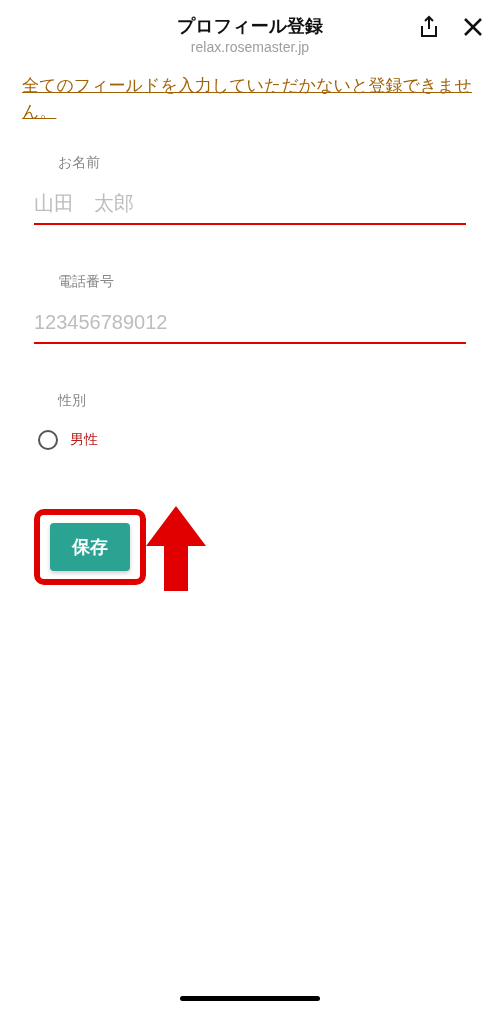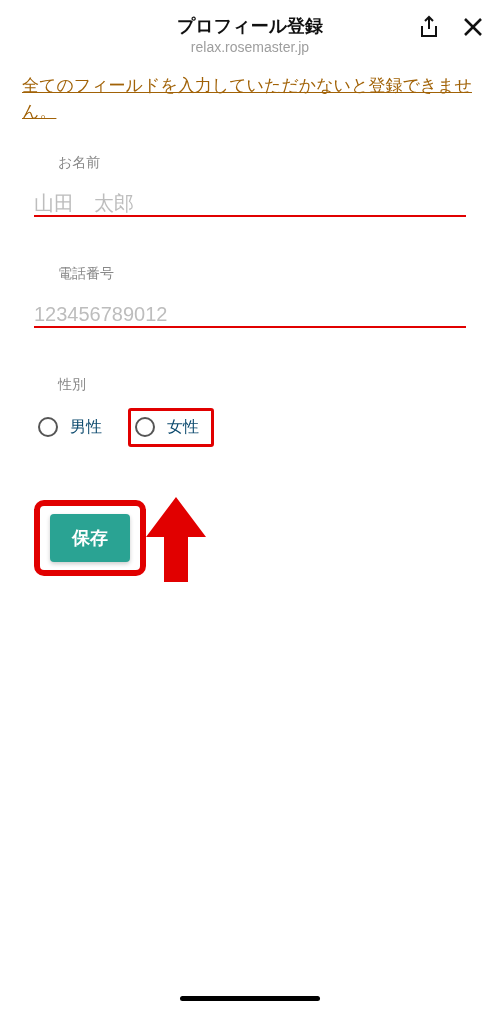--- a/index.html
+++ b/index.html
@@ -66,21 +66,21 @@
       color: #888;
       margin-bottom: 14px;
       display: block;
       margin-left: 24px;
     }
     .field-input {
       width: 100%;
       border: none;
       border-bottom: 2px solid #e10000;
       font-size: 20px;
-      padding: 6px 0 0 0;
+      padding: 6px 0 8px 0;
       outline: none;
       background: transparent;
       color: #333;
     }
     .field-input::placeholder {
       color: #bdbdbd;
     }
     .radio-group {
       display: flex;
       gap: 14px;
@@ -93,22 +93,22 @@
       gap: 12px;
       padding: 6px 12px 6px 4px;
     }
     .radio-circle {
       width: 20px;
       height: 20px;
       border: 2.5px solid #555;
       border-radius: 50%;
     }
     .radio-label {
-      font-size: 16px;
-      color: #0c4a6e;
+      font-size: 14px;
+      color: #b91c1c;
     }
     .radio-highlight {
       border: 3px solid #e10000;
       border-radius: 3px;
     }
     .save-area {
       display: flex;
       flex-direction: row;
       align-items: center;
       margin-top: 18px;
@@ -183,24 +183,20 @@
     <input class="field-input" type="text" placeholder="123456789012" style="">
   </div>
 
   <div class="field">
     <label class="field-label">性別</label>
     <div class="radio-group">
       <div class="radio-item">
         <span class="radio-circle"></span>
         <span class="radio-label">男性</span>
       </div>
-      <div class="radio-item radio-highlight">
-        <span class="radio-circle"></span>
-        <span class="radio-label">女性</span>
-      </div>
     </div>
   </div>
 
   <div class="save-area">
     <div class="save-wrapper">
       <button class="save-btn">保存</button>
     </div>
     <svg class="arrow-up" width="60" height="85" viewBox="0 0 60 85">
       <polygon points="30,0 60,40 42,40 42,85 18,85 18,40 0,40" fill="#e10000"></polygon>
     </svg>

